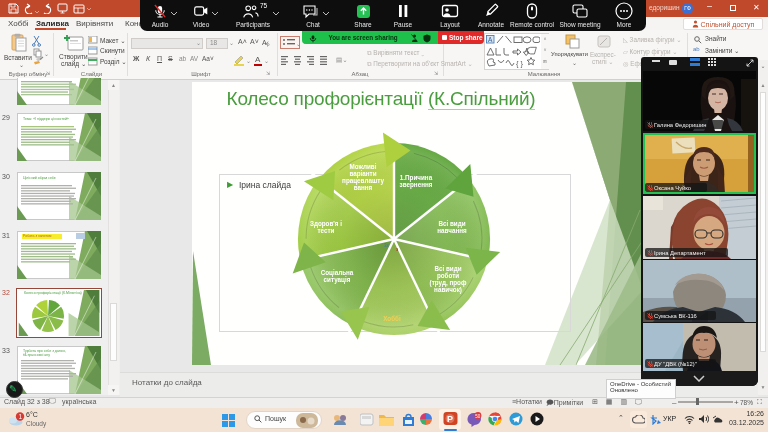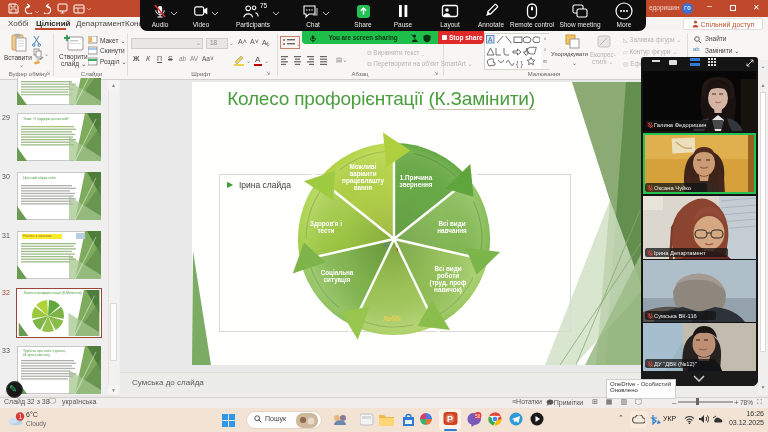--- a/index.html
+++ b/index.html
@@ -22,23 +22,23 @@
     <path d="M79,5 l2,2 2,-2" stroke="#e8b0a0" stroke-width="0.8"></path>
   </svg>
 <div class="a" style="left:649px;top:4px;color:#f2d5cb;font-size:6.5px;">едоришин</div>
 <div class="a" style="left:682px;top:3px;width:11px;height:11px;border-radius:50%;background:#3b6fd4;color:#fff;font-size:5px;text-align:center;line-height:11px;">ГФ</div>
 <div class="a" style="left:707px;top:1px;color:#fff;font-size:9px;">–</div>
 <div class="a" style="left:730px;top:5px;width:6px;height:6px;border:1px solid #fff;"></div>
 <div class="a" style="left:753px;top:3px;color:#fff;font-size:8px;">✕</div>
 
 <div class="a" id="tabsrow" style="left:0;top:17px;width:768px;height:13px;background:#f6f4f2;"></div>
 <div class="a" style="left:8px;top:19px;font-size:8px;color:#494949;">Хоббі</div>
-<div class="a" style="left:36px;top:19px;font-size:8px;color:#2b2b2b;font-weight:bold;">Цілісний</div>
+<div class="a" style="left:36px;top:19px;font-size:8px;color:#2b2b2b;font-weight:bold;">Заливка</div>
 <div class="a" style="left:35px;top:28px;width:31px;height:2px;background:#c24b2e;"></div>
-<div class="a" style="left:76px;top:19px;font-size:8px;color:#494949;">Департамент</div>
+<div class="a" style="left:76px;top:19px;font-size:8px;color:#494949;">Вирівняти</div>
 <div class="a" style="left:125px;top:19px;font-size:8px;color:#494949;">Конст</div>
 
 <div class="a" id="ribbon" style="left:0;top:30px;width:768px;height:50px;background:#f8f6f4;border-bottom:1px solid #d2cfcc;"></div>
 <div id="ribbon-items">
 <div class="a" style="left:0px;top:71px;width:56px;text-align:center;font-size:6px;color:#6a6a6a;">Буфер обміну</div>
     <div class="a" style="left:46px;top:70px;font-size:5px;color:#888;">⇲</div>
 <div class="a" style="left:56px;top:71px;width:71px;text-align:center;font-size:6px;color:#6a6a6a;">Слайди</div>
 <div class="a" style="left:127px;top:71px;width:148px;text-align:center;font-size:6px;color:#6a6a6a;">Шрифт</div>
     <div class="a" style="left:266px;top:70px;font-size:5px;color:#888;">⇲</div>
 <div class="a" style="left:277px;top:71px;width:166px;text-align:center;font-size:6px;color:#6a6a6a;">Абзац</div>
@@ -365,21 +365,21 @@
 <polygon points="418,118 451,208 383,283 353,283" fill="#cfe0c3" opacity="0.8"></polygon>
 <polygon points="451,168 451,283 393,283" fill="#9dbd8a" opacity="0.9"></polygon>
 <line x1="376" y1="13" x2="408" y2="118" stroke="#ffffff" stroke-width="1.5"></line>
 <line x1="384" y1="283" x2="448" y2="128" stroke="#86ab70" stroke-width="0.8"></line>
 <line x1="368" y1="283" x2="451" y2="158" stroke="#86ab70" stroke-width="0.8"></line>
 <polygon points="1,169 19,283 0,283" fill="#7cab63"></polygon>
 
 </svg>
 </div>
 <div class="a" style="left:219px;top:174px;width:352px;height:158px;border:1px solid #d8d8d8;"></div>
-<div class="a" id="slidetitle" style="left:192px;top:88px;width:378px;text-align:center;font-size:19px;color:#4a9d3e;letter-spacing:-0.2px;">Колесо профорієнтації <span style="border-bottom:1px solid #cbbda8;">(К.Замінити)</span></div>
+<div class="a" id="slidetitle" style="left:192px;top:88px;width:378px;text-align:center;font-size:19px;color:#4a9d3e;letter-spacing:-0.2px;">Колесо профорієнтації <span style="border-bottom:1px solid #cbbda8;">(К.Спільний)</span></div>
 <div class="a" style="left:227px;top:180px;font-size:8px;color:#3f9c35;">▶</div>
 <div class="a" style="left:239px;top:180px;font-size:8.5px;color:#404040;">Ірина слайда</div>
 <div id="wheel">
 <svg class="a" style="left:282px;top:127px;z-index:5;" width="224" height="224" viewBox="-112 -112 224 224">
 <defs>
 <linearGradient id="g0" x1="0.3" y1="1.0" x2="0.7" y2="0.0">
           <stop offset="0" stop-color="#76b852"></stop>
           <stop offset="1" stop-color="#5fa43c"></stop>
         </linearGradient>
 <linearGradient id="g1" x1="0.0" y1="0.6" x2="1.0" y2="0.4">
@@ -490,21 +490,21 @@
 <div class="a" style="left:376px;top:173.8px;width:80px;text-align:center;font-size:6.3px;font-weight:bold;line-height:7.2px;color:#fff;z-index:6;">1.Причина<br>звернення</div>
 <div class="a" style="left:412px;top:219.8px;width:80px;text-align:center;font-size:6.3px;font-weight:bold;line-height:7.2px;color:#fff;z-index:6;">Всі види<br>навчання</div>
 <div class="a" style="left:408px;top:264.6px;width:80px;text-align:center;font-size:6.3px;font-weight:bold;line-height:7.2px;color:#fff;z-index:6;">Всі види<br>роботи<br>(труд, проф<br>навичок)</div>
 <div class="a" style="left:352px;top:314.5px;width:80px;text-align:center;font-size:6.3px;font-weight:bold;line-height:7.2px;color:#f2cf55;z-index:6;">Хоббі</div>
 <div class="a" style="left:297px;top:268.8px;width:80px;text-align:center;font-size:6.3px;font-weight:bold;line-height:7.2px;color:#fff;z-index:6;">Соціальна<br>ситуація</div>
 <div class="a" style="left:286px;top:219.8px;width:80px;text-align:center;font-size:6.3px;font-weight:bold;line-height:7.2px;color:#fff;z-index:6;">Здоров'я і<br>тести</div>
 <div class="a" style="left:323px;top:162.6px;width:80px;text-align:center;font-size:6.3px;font-weight:bold;line-height:7.2px;color:#fff;z-index:6;">Можливі<br>варіанти<br>працевлашту<br>вання</div>
 </div>
 
 <div class="a" id="notes" style="left:120px;top:372px;width:638px;height:25px;background:#ececeb;border-top:1px solid #dcdcdb;"></div>
-<div class="a" style="left:132px;top:378px;font-size:8px;color:#5a5a5a;">Сумська до слайда</div>
+<div class="a" style="left:132px;top:378px;font-size:8px;color:#5a5a5a;">Нотатки до слайда</div>
 
 <div class="a" id="status" style="left:0;top:397px;width:768px;height:11px;background:#f0eeec;border-top:1px solid #d5d2cf;"></div>
 <div id="status-items">
 <div class="a" style="left:4px;top:398px;font-size:7px;color:#555;">Слайд 32 з 38</div>
 <div class="a" style="left:49px;top:397px;font-size:7px;color:#555;">🖵</div>
 <div class="a" style="left:62px;top:398px;font-size:7px;color:#555;">українська</div>
 <div class="a" style="left:512px;top:398px;font-size:7px;color:#555;">≡Нотатки</div>
 <div class="a" style="left:546px;top:398px;font-size:7px;color:#555;">🗩Примітки</div>
 <div class="a" style="left:592px;top:398px;font-size:7px;color:#555;letter-spacing:8px;">⊞▦▥🖵</div>
 <div class="a" style="left:672px;top:398px;font-size:8px;color:#555;">–</div>

